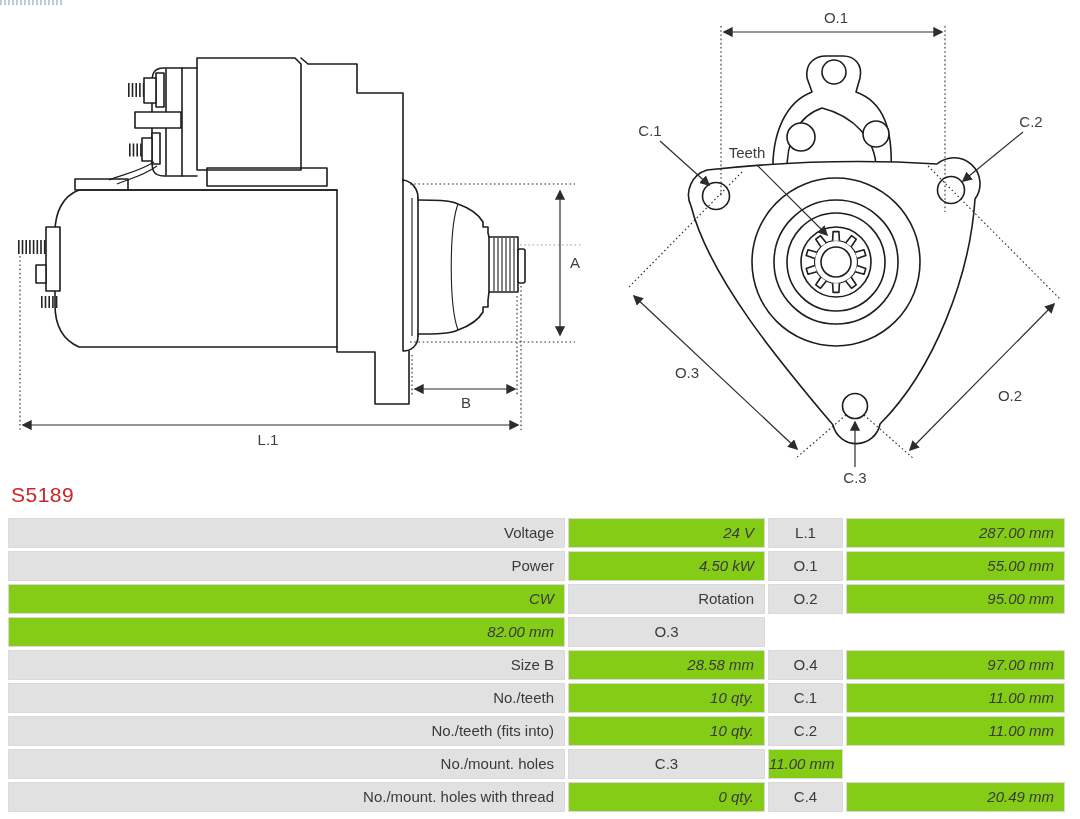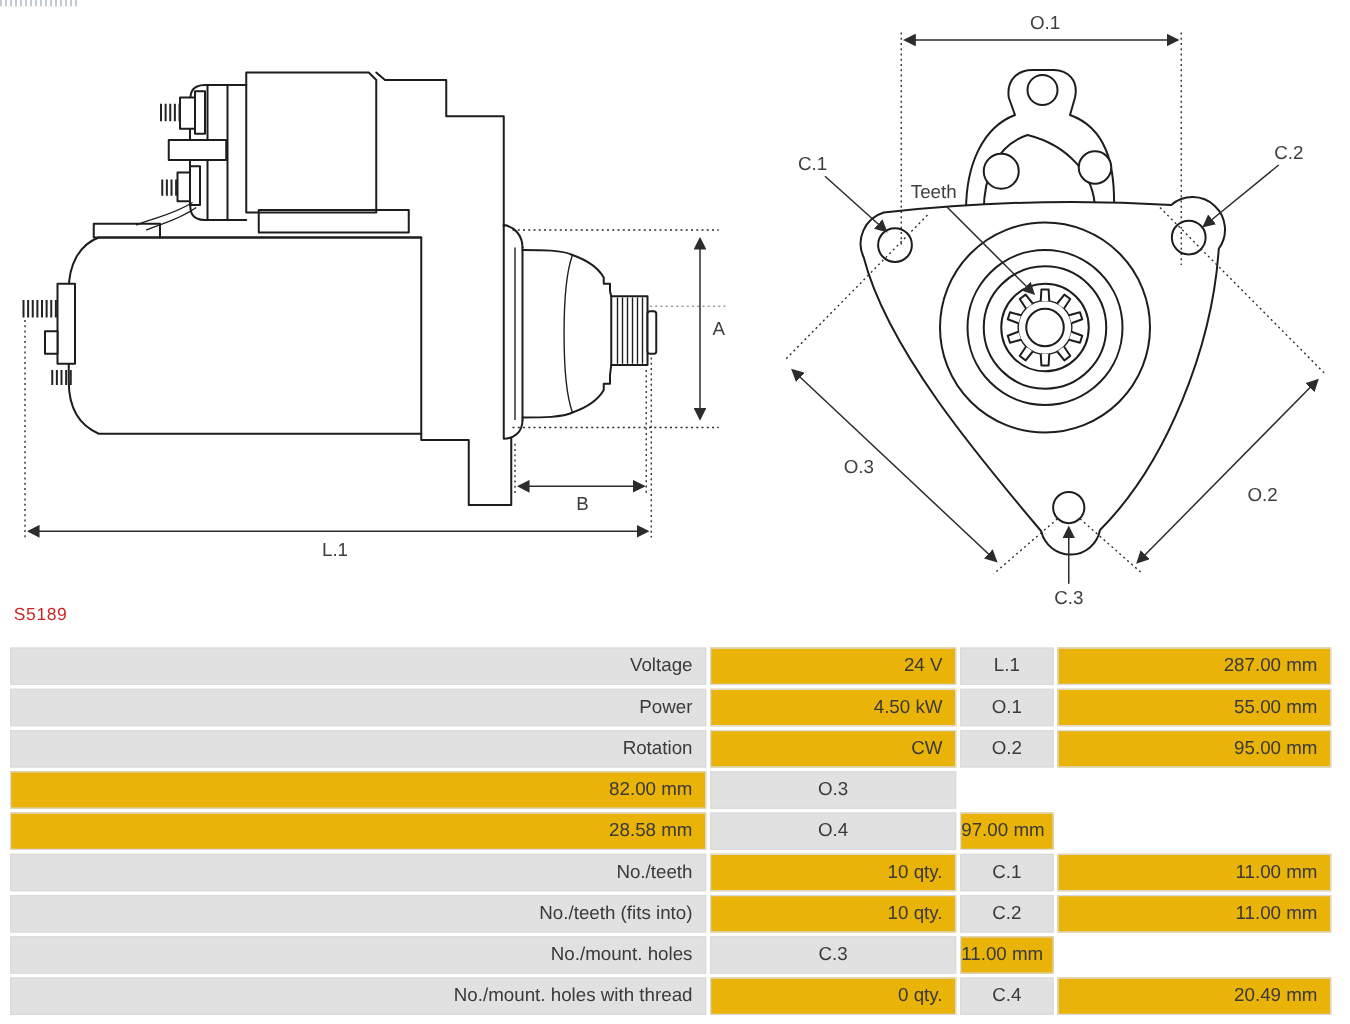--- a/index.html
+++ b/index.html
@@ -4,29 +4,29 @@
 <style>
   html,body{margin:0;padding:0;background:#fff;}
   .page{position:relative;width:1080px;height:819px;background:#fff;
         font-family:"Liberation Sans",sans-serif;overflow:hidden;}
   .corner-artifact{position:absolute;left:0;top:0;width:63px;height:5px;
         background:
           repeating-linear-gradient(90deg,#b7c3d2 0 2px,#ffffff 2px 4px),
           linear-gradient(90deg,#dfe5ec 0 40%,#efe7d2 40% 65%,#dfe5ec 65% 100%);
         opacity:.85;}
   .drawings{position:absolute;left:0;top:0;}
-  .part-number{position:absolute;left:11px;top:483px;font-size:14px;
+  .part-number{position:absolute;left:11px;top:483px;font-size:21px;
         color:#cb2525;letter-spacing:.5px;}
   .spec-table{position:absolute;left:8px;top:518px;width:1057px;}
   .spec-row{display:grid;grid-template-columns:557px 197px 75px auto;
         column-gap:3px;height:30px;margin-bottom:3px;}
   .cell{box-sizing:border-box;font-size:15px;color:#3a3a3a;line-height:28px;
         border:1px solid #d9d9d9;white-space:nowrap;overflow:hidden;}
   .cell.gray{background:#e1e1e1;border-color:#dadada;}
-  .cell.white{background:#eab308;}
+  .cell.white{background:#84cc16;font-style:italic;}
   .cell.r{text-align:right;padding-right:10px;}
   .cell.c{text-align:center;}
   
   .ol{fill:none;stroke:#1d1d1d;stroke-width:1.6;stroke-linejoin:round;stroke-linecap:round;}
   .olf{fill:#ffffff;stroke:#1d1d1d;stroke-width:1.6;stroke-linejoin:round;}
   .thin{fill:none;stroke:#1d1d1d;stroke-width:1.1;}
   .dim{fill:none;stroke:#2c2c2c;stroke-width:1.2;}
   .dot{fill:none;stroke:#2c2c2c;stroke-width:1.1;stroke-dasharray:1.6 2.6;}
   .dotg{fill:none;stroke:#9a9a9a;stroke-width:1.1;stroke-dasharray:1.6 2.6;}
   .thread{stroke:#242424;stroke-dasharray:1.6 2.1;fill:none;}
@@ -182,32 +182,33 @@
     </div>
 
     <div class="spec-row">
       <div class="cell gray r c-label">Power</div>
       <div class="cell white r c-value">4.50 kW</div>
       <div class="cell gray c c-dim">O.1</div>
       <div class="cell white r c-dimvalue">55.00 mm</div>
     </div>
 
     <div class="spec-row">
+      <div class="cell white r c-value">CW</div>
       <div class="cell gray r c-label">Rotation</div>
-      <div class="cell white r c-value">CW</div>
       <div class="cell gray c c-dim">O.2</div>
       <div class="cell white r c-dimvalue">95.00 mm</div>
     </div>
 
     <div class="spec-row">
       <div class="cell white r c-value">82.00 mm</div>
       <div class="cell gray c c-dim">O.3</div>
     </div>
 
     <div class="spec-row">
+      <div class="cell gray r c-label">Size B</div>
       <div class="cell white r c-value">28.58 mm</div>
       <div class="cell gray c c-dim">O.4</div>
       <div class="cell white r c-dimvalue">97.00 mm</div>
     </div>
 
     <div class="spec-row">
       <div class="cell gray r c-label">No./teeth</div>
       <div class="cell white r c-value">10 qty.</div>
       <div class="cell gray c c-dim">C.1</div>
       <div class="cell white r c-dimvalue">11.00 mm</div>

